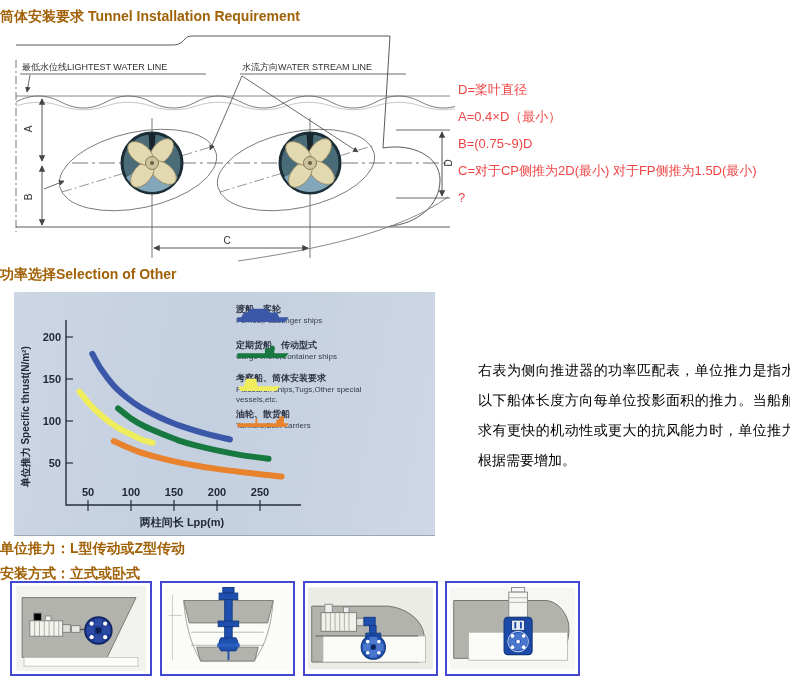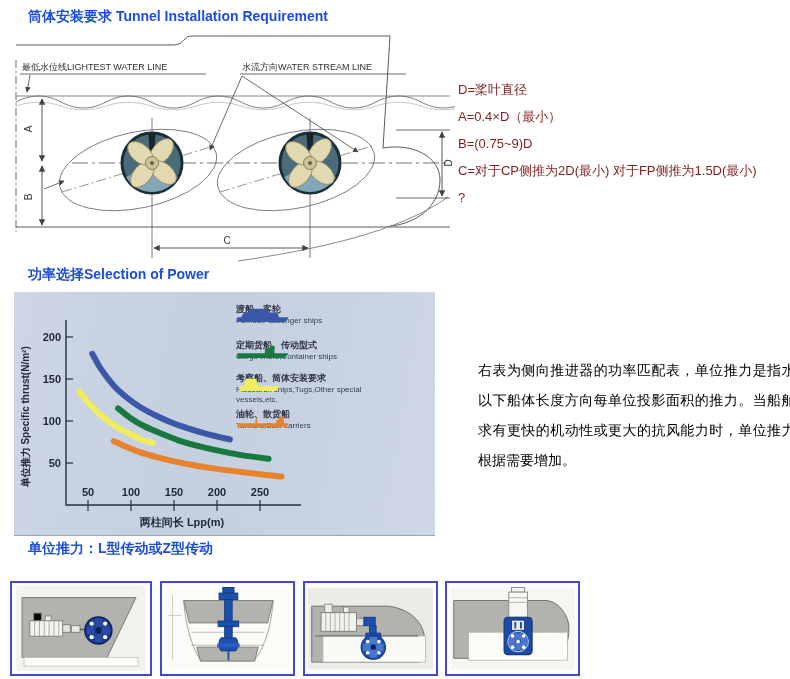--- a/index.html
+++ b/index.html
@@ -1,23 +1,23 @@
 <!DOCTYPE html>
 <html><head>
 <meta charset="utf-8">
 <style>
   html,body{margin:0;padding:0;background:#fff;}
   body{width:790px;height:679px;overflow:hidden;position:relative;
        font-family:"Liberation Sans","DejaVu Sans",sans-serif;}
   .page{position:absolute;inset:0;background:#fff;}
-  .sec-title{position:absolute;left:28px;font-size:14px;font-weight:bold;color:#1d4ed8;white-space:nowrap;}
+  .sec-title{position:absolute;left:0;font-size:14px;font-weight:bold;color:#a16207;white-space:nowrap;}
   #tunnel-diagram{position:absolute;left:14px;top:32px;width:441px;height:230px;}
   .dlab{font-size:9px;fill:#2e2e2e;}
   .dimlab{font-size:10px;fill:#333;}
-  .notes{position:absolute;left:458px;top:76px;width:332px;font-size:13px;color:#7f1d1d;}
+  .notes{position:absolute;left:458px;top:76px;width:332px;font-size:13px;color:#ef4444;}
   .note-line{line-height:27px;}
   .chart-box{position:absolute;left:14px;top:292px;width:421px;height:243px;
     background:linear-gradient(100deg,#ccd6e5 0%,#c4cfdf 45%,#cdd7e5 100%);
     border-bottom:1px solid #9aa6ba;}
   .chart-box svg{position:absolute;left:0;top:0;}
   .leg-row{position:absolute;left:222px;display:flex;gap:7px;align-items:flex-start;}
   .ship-icon{width:54px;height:19px;flex:0 0 auto;margin-top:1px;}
   .leg-cn{font-size:9px;font-weight:bold;color:#2c3344;white-space:nowrap;}
   .leg-en{font-size:8px;color:#333c50;line-height:1.25;width:128px;}
   .para{position:absolute;left:478px;top:355px;width:332px;font-size:14px;line-height:30px;
@@ -104,21 +104,21 @@
   </svg>
 
   <div class="notes">
     <div class="note-line">D=桨叶直径</div>
     <div class="note-line">A=0.4×D（最小）</div>
     <div class="note-line">B=(0.75~9)D</div>
     <div class="note-line">C=对于CP侧推为2D(最小) 对于FP侧推为1.5D(最小)</div>
     <div class="note-line">?</div>
   </div>
 
-  <div class="sec-title" style="top:266px">功率选择Selection of Power</div>
+  <div class="sec-title" style="top:266px">功率选择Selection of Other</div>
 
   <div class="chart-box">
     <svg id="power-chart-svg" width="421" height="243" viewBox="0 0 421 243">
         <path d="M52,28 V213 H287" stroke="#26303e" stroke-width="1.4" fill="none"></path>
         <line x1="74" y1="208" x2="74" y2="219" stroke="#26303e" stroke-width="1.2"></line>
         <text x="74" y="204" text-anchor="middle" class="tick-label">50</text>
         <line x1="117" y1="208" x2="117" y2="219" stroke="#26303e" stroke-width="1.2"></line>
         <text x="117" y="204" text-anchor="middle" class="tick-label">100</text>
         <line x1="160" y1="208" x2="160" y2="219" stroke="#26303e" stroke-width="1.2"></line>
         <text x="160" y="204" text-anchor="middle" class="tick-label">150</text>
@@ -177,20 +177,21 @@
           <div class="leg-cn">油轮、散货船</div>
           <div class="leg-en">Tankers,Bulk carriers</div>
         </div>
       </div>
     </div>
   </div>
 
   <div class="para">右表为侧向推进器的功率匹配表，单位推力是指水线以下船体长度方向每单位投影面积的推力。当船舶要求有更快的机动性或更大的抗风能力时，单位推力可根据需要增加。</div>
 
   <div class="sec-title" style="top:540px">单位推力：L型传动或Z型传动</div>
+  <div class="sec-title" style="top:565px">安装方式：立式或卧式</div>
 
   <div class="thumb" style="left:10px;width:142px">
     <svg viewBox="0 0 134 88">
       <rect x="0" y="0" width="134" height="88" fill="#f2f2ee"></rect>
       <polygon points="6,12 124,12 94,74 6,74" fill="#b3b3ad" stroke="#78786f" stroke-width="1"></polygon>
       <rect x="8" y="74" width="118" height="9" fill="#fcfcf9" stroke="#c0c0b8" stroke-width="0.8"></rect>
       <rect x="18" y="28" width="8" height="9" fill="#ededе6" stroke="#888"></rect>
       <rect x="30" y="31" width="6" height="6" fill="#eee" stroke="#888"></rect>
       <rect x="14" y="36" width="34" height="16" fill="#f4f4ef" stroke="#808080"></rect>
       <path d="M19,36 V52 M24,36 V52 M29,36 V52 M34,36 V52 M39,36 V52 M44,36 V52" stroke="#9a9a92" stroke-width="0.8"></path>

